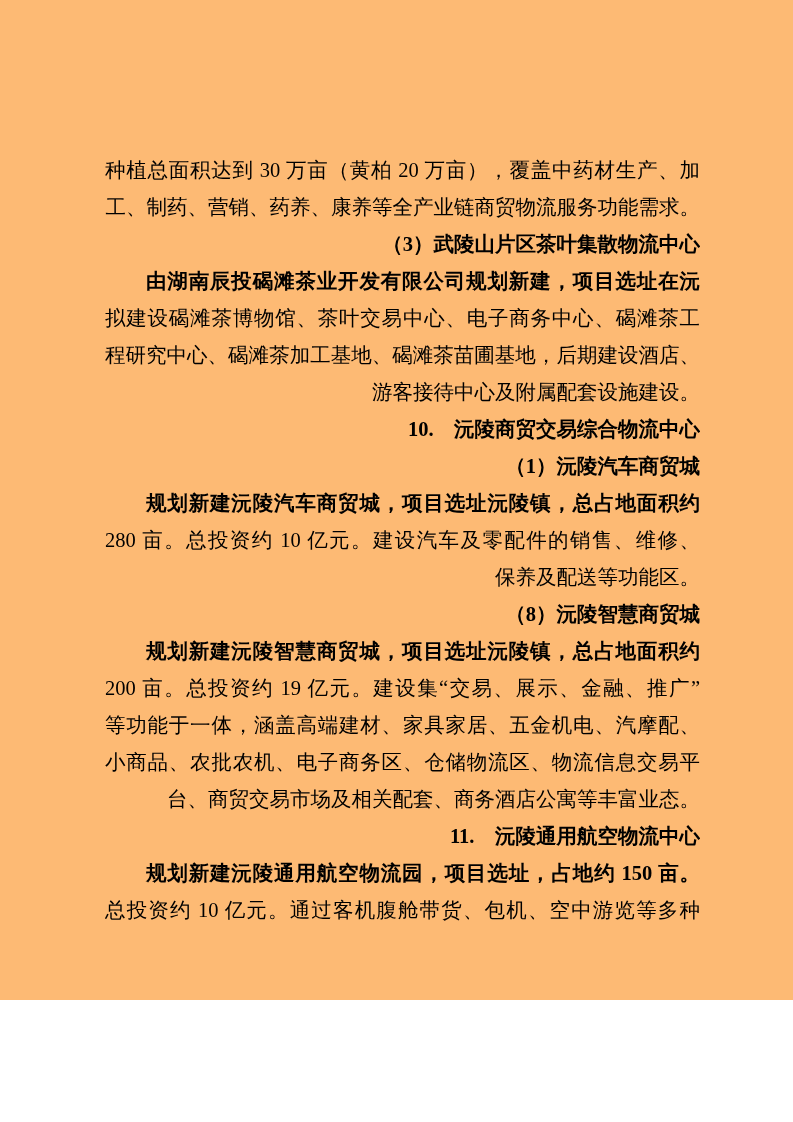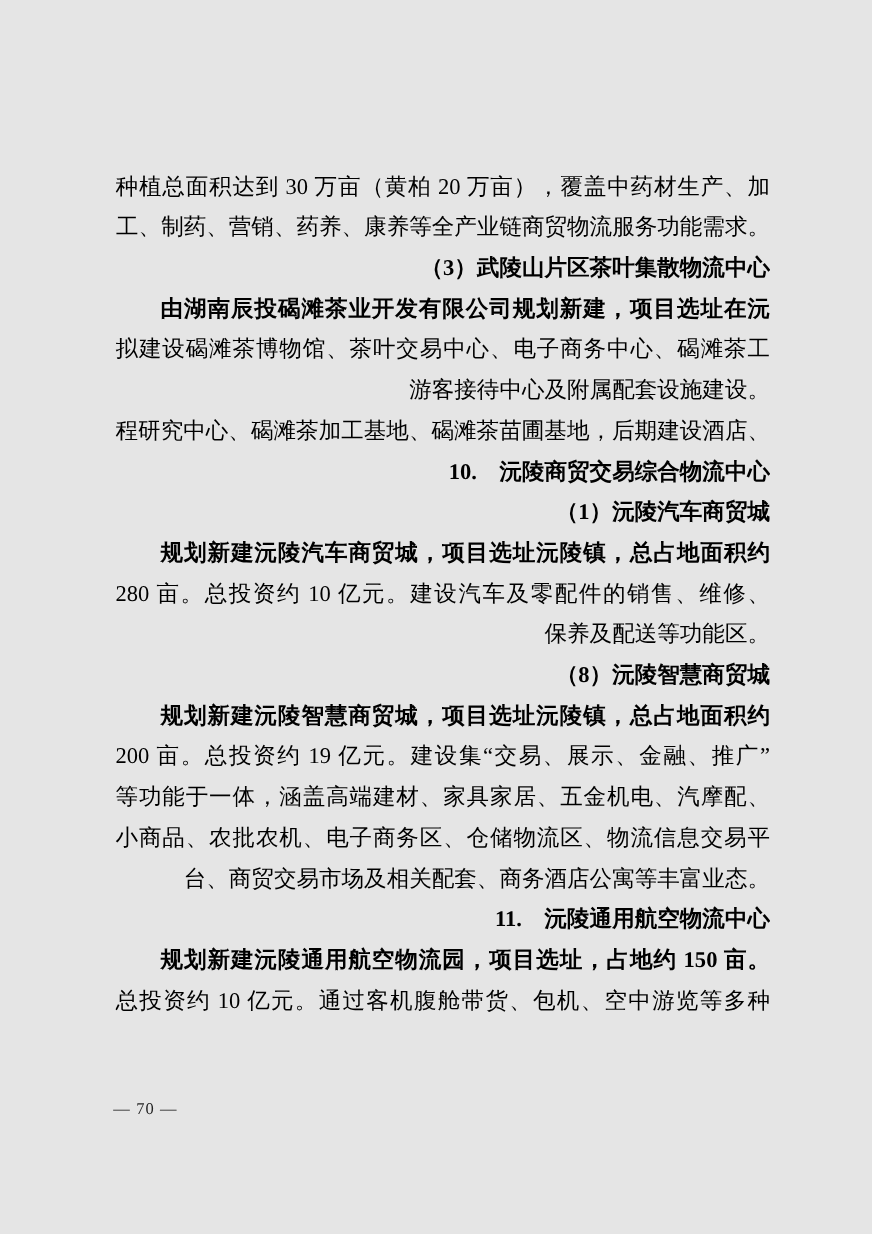--- a/index.html
+++ b/index.html
@@ -3,22 +3,22 @@
 <meta charset="utf-8">
 <style>
   html, body {
     margin: 0;
     padding: 0;
     background: #ffffff;
   }
   .page {
     position: relative;
     width: 793px;
-    height: 1122px;
-    background: #e5e5e5;
+    height: 1000px;
+    background: #fdba74;
     color: #000000;
     font-family: "Liberation Serif", "DejaVu Serif", serif;
     overflow: hidden;
   }
   .content {
     position: absolute;
     left: 105px;
     top: 152px;
     width: 595px;
   }
@@ -51,22 +51,22 @@
 </head>
 <body>
 
 <div class="page">
   <div class="content">
       <div class="line justify">种植总面积达到 30 万亩（黄柏 20 万亩），覆盖中药材生产、加</div>
       <div class="line">工、制药、营销、药养、康养等全产业链商贸物流服务功能需求。</div>
       <div class="line indent">（3）武陵山片区茶叶集散物流中心</div>
       <div class="line indent justify">由湖南辰投碣滩茶业开发有限公司规划新建，项目选址在沅</div>
       <div class="line justify">拟建设碣滩茶博物馆、茶叶交易中心、电子商务中心、碣滩茶工</div>
+      <div class="line justify">程研究中心、碣滩茶加工基地、碣滩茶苗圃基地，后期建设酒店、</div>
       <div class="line">游客接待中心及附属配套设施建设。</div>
-      <div class="line justify">程研究中心、碣滩茶加工基地、碣滩茶苗圃基地，后期建设酒店、</div>
       <div class="line indent">10.　沅陵商贸交易综合物流中心</div>
       <div class="line indent">（1）沅陵汽车商贸城</div>
       <div class="line indent justify">规划新建沅陵汽车商贸城，项目选址沅陵镇，总占地面积约</div>
       <div class="line justify">280 亩。总投资约 10 亿元。建设汽车及零配件的销售、维修、</div>
       <div class="line">保养及配送等功能区。</div>
       <div class="line indent">（8）沅陵智慧商贸城</div>
       <div class="line indent justify">规划新建沅陵智慧商贸城，项目选址沅陵镇，总占地面积约</div>
       <div class="line justify">200 亩。总投资约 19 亿元。建设集“交易、展示、金融、推广”</div>
       <div class="line justify">等功能于一体，涵盖高端建材、家具家居、五金机电、汽摩配、</div>
       <div class="line justify">小商品、农批农机、电子商务区、仓储物流区、物流信息交易平</div>

